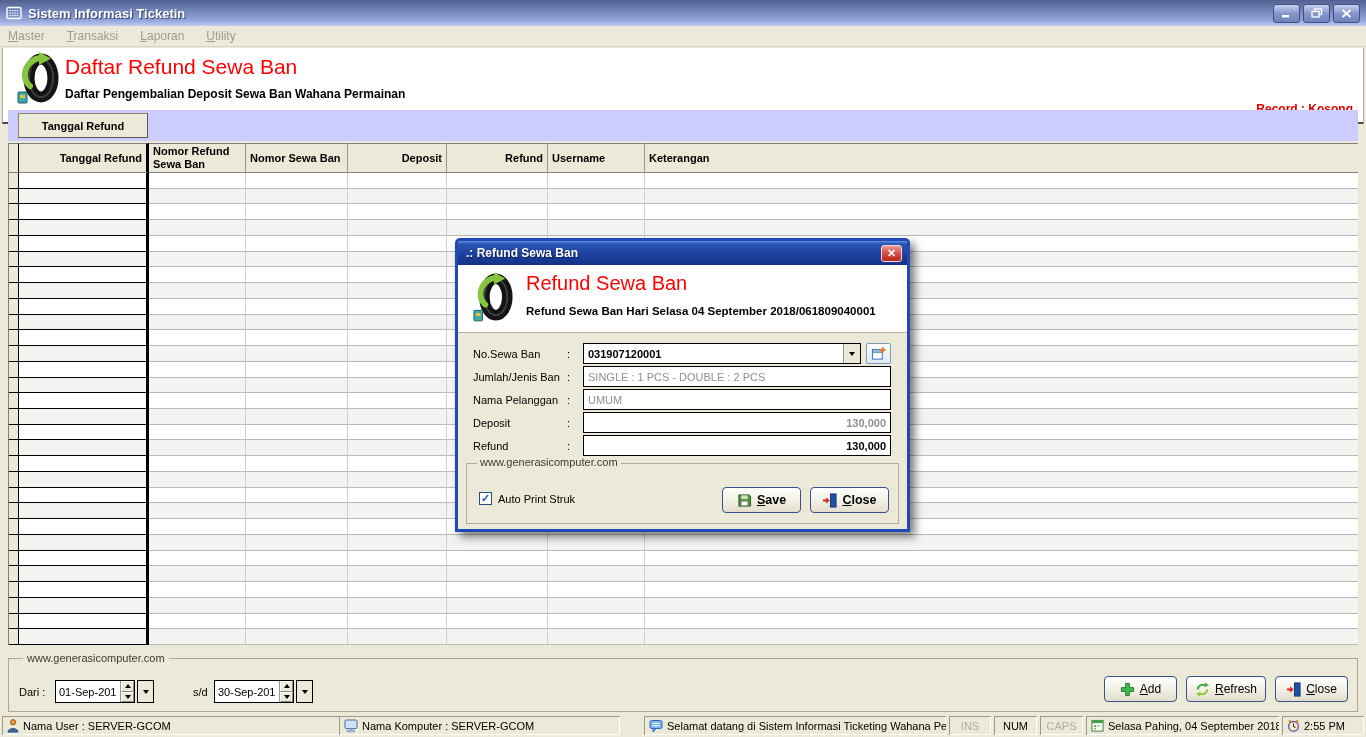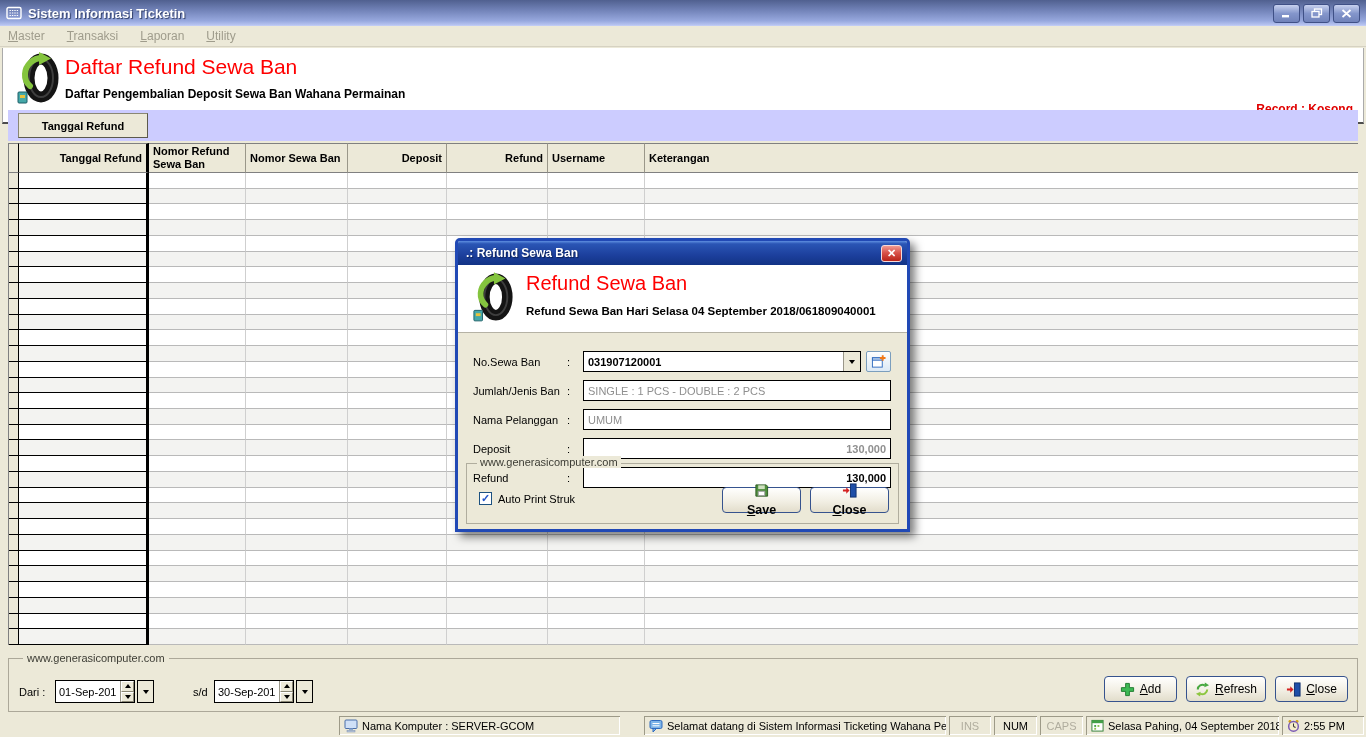--- a/index.html
+++ b/index.html
@@ -98,41 +98,41 @@
   #dlg-titlebar .ttl{color:#fff;font-weight:bold;font-size:12px;margin-left:3px;text-shadow:1px 1px 1px #0a1f55;}
   #dlg-close{margin-left:auto;width:21px;height:17px;border:1px solid #f5dada;border-radius:3px;
     background:linear-gradient(#f09a92,#d9534a 45%,#b92318);display:flex;align-items:center;justify-content:center;
     color:#fff;font-weight:bold;font-size:11px;line-height:1;}
   #dlg-body{position:relative;width:449px;height:264px;background:#ece9d8;}
   #dlg-header{position:absolute;left:0;top:0;width:100%;height:68px;background:#fff;border-bottom:1px solid #b5b2a5;}
   #dlg-header .logo{position:absolute;left:14px;top:6px;}
   #dlg-header .big{position:absolute;left:68px;top:7px;font-size:20px;color:#f00;}
   #dlg-header .sub{position:absolute;left:68px;top:40px;font-size:11.5px;font-weight:bold;}
   #dlg-form{position:absolute;left:15px;top:78px;right:16px;}
-  .frow{display:flex;align-items:center;height:21px;margin-bottom:2px;margin-top:8px;}
+  .frow{display:flex;align-items:center;height:21px;margin-bottom:2px;}
   .frow .lbl{width:94px;font-size:11px;}
   .frow .col{width:16px;font-size:11px;}
   .frow .fld{flex:1;display:flex;height:21px;border-radius:9px;}
   .tbox{flex:1;border:1px solid #000;background:#fff;font-size:11px;padding:0 4px;outline:none;font-family:inherit;height:21px;}
   .tbox.gray{color:#8f8f8f;}
   .tbox.rnum{text-align:right;font-weight:bold;}
   .tbox.gnum{text-align:right;font-weight:bold;color:#909090;}
   .combo{flex:1;display:flex;border:1px solid #000;background:#fff;height:21px;}
   .combo input{flex:1;border:none;outline:none;font-size:11px;font-weight:bold;padding:0 4px;font-family:inherit;}
   .combo .arrow{width:17px;background:#ece9d8;border-left:1px solid #9a9789;display:flex;align-items:center;justify-content:center;}
   .newbtn{width:25px;height:21px;margin-left:5px;border:1px solid #7b9ebd;border-radius:2px;
     background:linear-gradient(#fdfefe,#dce9f5);display:flex;align-items:center;justify-content:center;}
   #dlg-group{position:absolute;left:8px;right:8px;top:198px;bottom:5px;border:1px solid #b0ad9e;}
   #dlg-group .glabel{position:absolute;left:10px;top:-8px;background:#ece9d8;padding:0 3px;font-size:11px;color:#3c3c34;}
   #dlg-check{position:absolute;left:12px;top:28px;display:flex;align-items:center;gap:6px;}
   .chk{width:13px;height:13px;background:#fff;border:1px solid #1c5180;display:flex;align-items:center;justify-content:center;
     color:#2456c9;font-weight:bold;font-size:11px;line-height:1;}
   #dlg-save{left:264px;top:222px;width:79px;}
   #dlg-close-btn{left:352px;top:222px;width:79px;}
-  #dlg-body .xpbtn{font-weight:bold;font-size:12.5px;flex-direction:column;}
+  #dlg-body .xpbtn{font-weight:bold;font-size:12.5px;}
   svg{display:block;}
 </style>
 </head>
 <body>
 
 <div id="screen">
 
   <div id="titlebar">
     <span>
       <svg width="16" height="14" viewBox="0 0 16 14">
@@ -565,20 +565,29 @@
             <rect x="9" y="1" width="6" height="14" fill="#1f4fa8" stroke="#10306e"></rect>
             <path d="M1 8h5.5" stroke="#d42222" stroke-width="2.2"></path>
             <path d="M4.5 4.5L8 8l-3.5 3.5z" fill="#d42222"></path>
           </svg>
         </span>
       <span><u>C</u>lose</span>
     </div>
   </div>
 
   <div id="statusbar">
+    <div class="spanel" id="sp-user">
+      <span>
+          <svg width="12" height="14" viewBox="0 0 12 14">
+            <circle cx="6" cy="3.2" r="2.6" fill="#e8a33d" stroke="#8a5a12"></circle>
+            <path d="M1 13c0-4.5 10-4.5 10 0z" fill="#3a6ea5" stroke="#1e4570"></path>
+          </svg>
+        </span>
+      <span>Nama User : SERVER-GCOM</span>
+    </div>
     <div class="spanel" id="sp-comp">
       <span>
           <svg width="14" height="14" viewBox="0 0 14 14">
             <rect x="1" y="1" width="12" height="8.5" rx="1" fill="#cfe0f7" stroke="#4a6ea9"></rect>
             <rect x="5" y="9.5" width="4" height="1.8" fill="#8ea9cf"></rect>
             <rect x="3" y="11.3" width="8" height="1.7" fill="#b8c6dd" stroke="#7d90ad" stroke-width=".5"></rect>
           </svg>
         </span>
       <span>Nama Komputer : SERVER-GCOM</span>
     </div>

